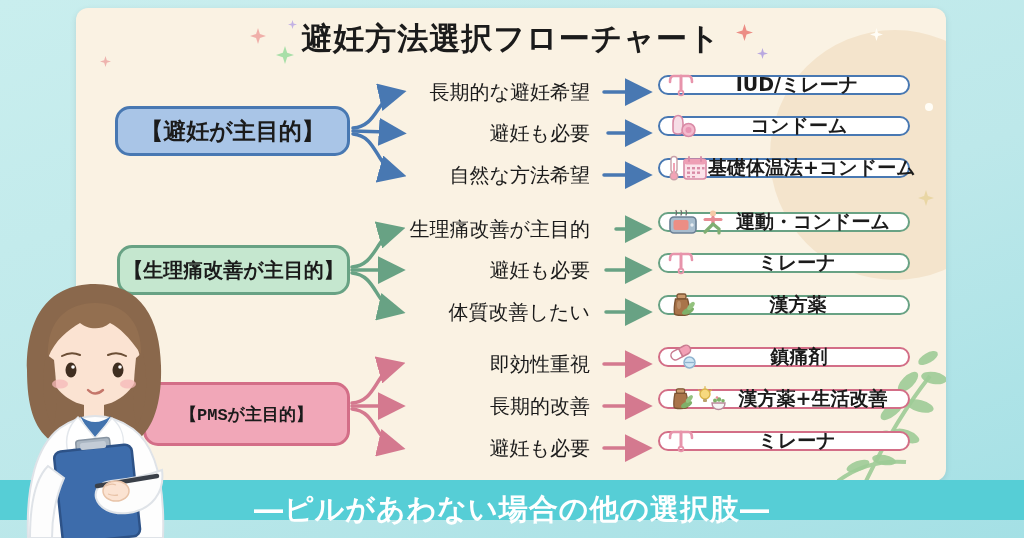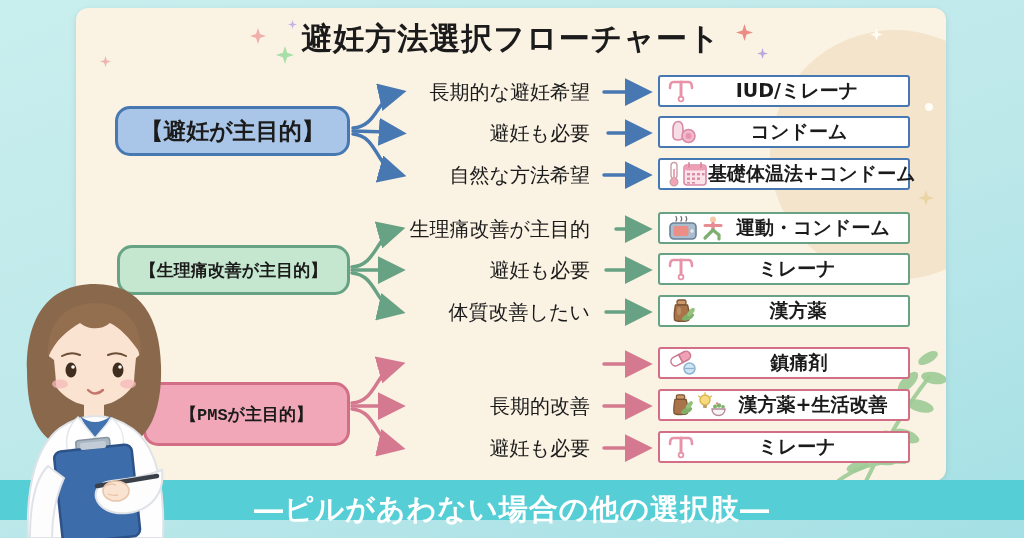--- a/index.html
+++ b/index.html
@@ -24,32 +24,32 @@
   .title {
     position:absolute; left:76px; top:18px; width:870px; text-align:center;
     font-size:31px; font-weight:800; color:#1b1b1b; letter-spacing:1px; z-index:3;
   }
   
   .cat {
     position:absolute; display:flex; align-items:center; justify-content:center;
     border-radius:15px; font-weight:800; color:#1b1b1b; z-index:3; box-sizing:border-box;
   }
   .cat0 { left:115px; top:106px; width:235px; height:50px; background:#a9c5e7; border:3px solid #4878b2; font-size:23px; }
-  .cat1 { left:117px; top:245px; width:233px; height:50px; background:#c5e7cf; border:3px solid #68a284; font-size:17px; }
+  .cat1 { left:117px; top:245px; width:233px; height:50px; background:#c5e7cf; border:3px solid #68a284; font-size:20px; }
   .cat2 { left:143px; top:382px; width:207px; height:64px; background:#f1a7b8; border:3px solid #d36e87; font-size:17px;font-family:Liberation Mono, monospace; }
   
   .cond {
     position:absolute; left:390px; width:200px; height:28px; line-height:28px;
     text-align:right; font-size:20px; font-weight:400; color:#1b1b1b;
     white-space:nowrap; z-index:3;
   }
   
   .result {
-    position:absolute; left:658px; width:252px; height:32px; background:#ffffff;
-    border-radius:3px; display:flex; align-items:center; padding:4px 8px;
+    position:absolute; left:658px; width:252px; height:20px; background:#ffffff;
+    border-radius:11px; display:flex; align-items:center; padding:4px 8px;
     box-sizing:border-box; z-index:3;
   }
   .result.g0 { border:2.5px solid #4878b2; }
   .result.g1 { border:2.5px solid #68a284; }
   .result.g2 { border:2.5px solid #d36e87; }
   .icons { display:flex; align-items:center; gap:2px; flex:0 0 auto; }
   .rlabel { flex:1; text-align:center; font-size:19px; font-weight:800; color:#1b1b1b; white-space:nowrap; }
   
   #arrows { position:absolute; left:0; top:0; z-index:2; pointer-events:none; }
   
@@ -148,20 +148,21 @@
   <div class="cat cat2">
       <span>【PMSが主目的】</span>
     </div>
 
   <div class="cond" style="top:78px">長期的な避妊希望</div>
   <div class="cond" style="top:119px">避妊も必要</div>
   <div class="cond" style="top:161px">自然な方法希望</div>
   <div class="cond" style="top:215px">生理痛改善が主目的</div>
   <div class="cond" style="top:256px">避妊も必要</div>
   <div class="cond" style="top:298px">体質改善したい</div>
+  <div class="cond" style="top:350px">即効性重視</div>
   <div class="cond" style="top:392px">長期的改善</div>
   <div class="cond" style="top:434px">避妊も必要</div>
 
   <div class="result g0" style="top:75px">
     <span class="icons">
         <svg width="26" height="26" viewBox="0 0 26 26">
           <path d="M2,10 C2,6 3,4 5.5,4 L20.5,4 C23,4 24,6 24,10" fill="none" stroke="#e794ab" stroke-width="2.6" stroke-linecap="round"></path>
           <line x1="13" y1="4" x2="13" y2="18" stroke="#e794ab" stroke-width="3" stroke-linecap="round"></line>
           <circle cx="13" cy="21" r="2.4" fill="none" stroke="#e794ab" stroke-width="1.8"></circle>
         </svg>

